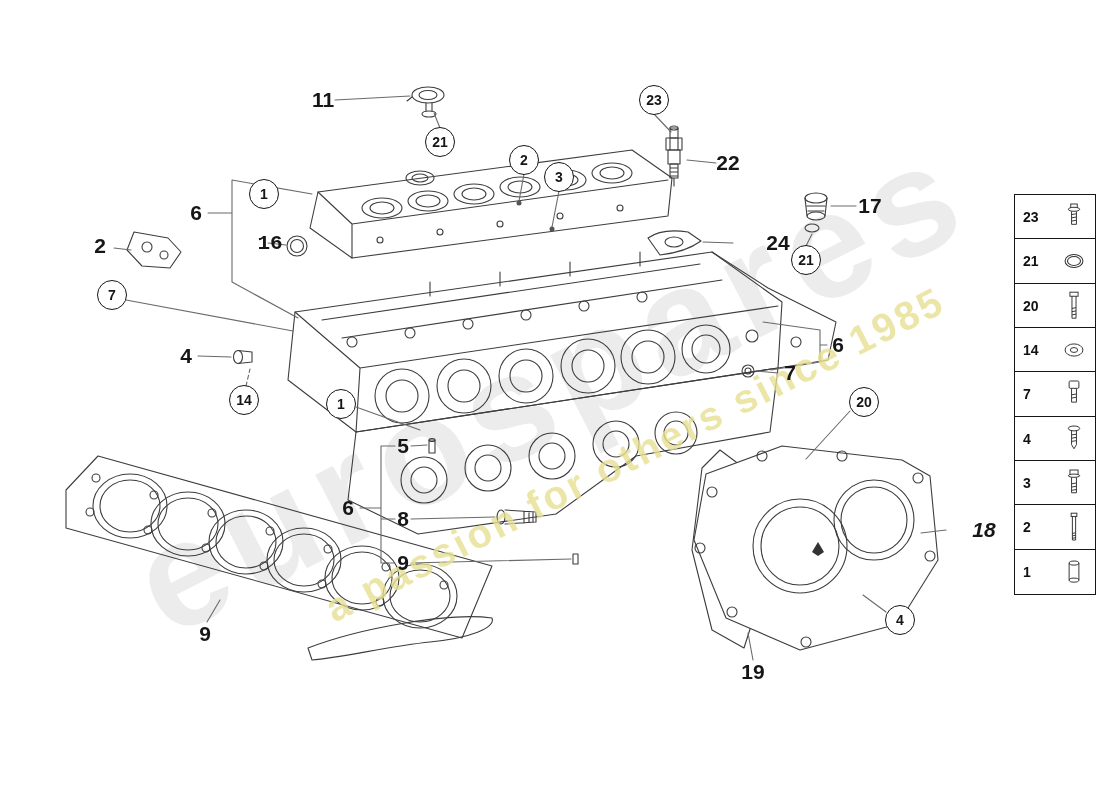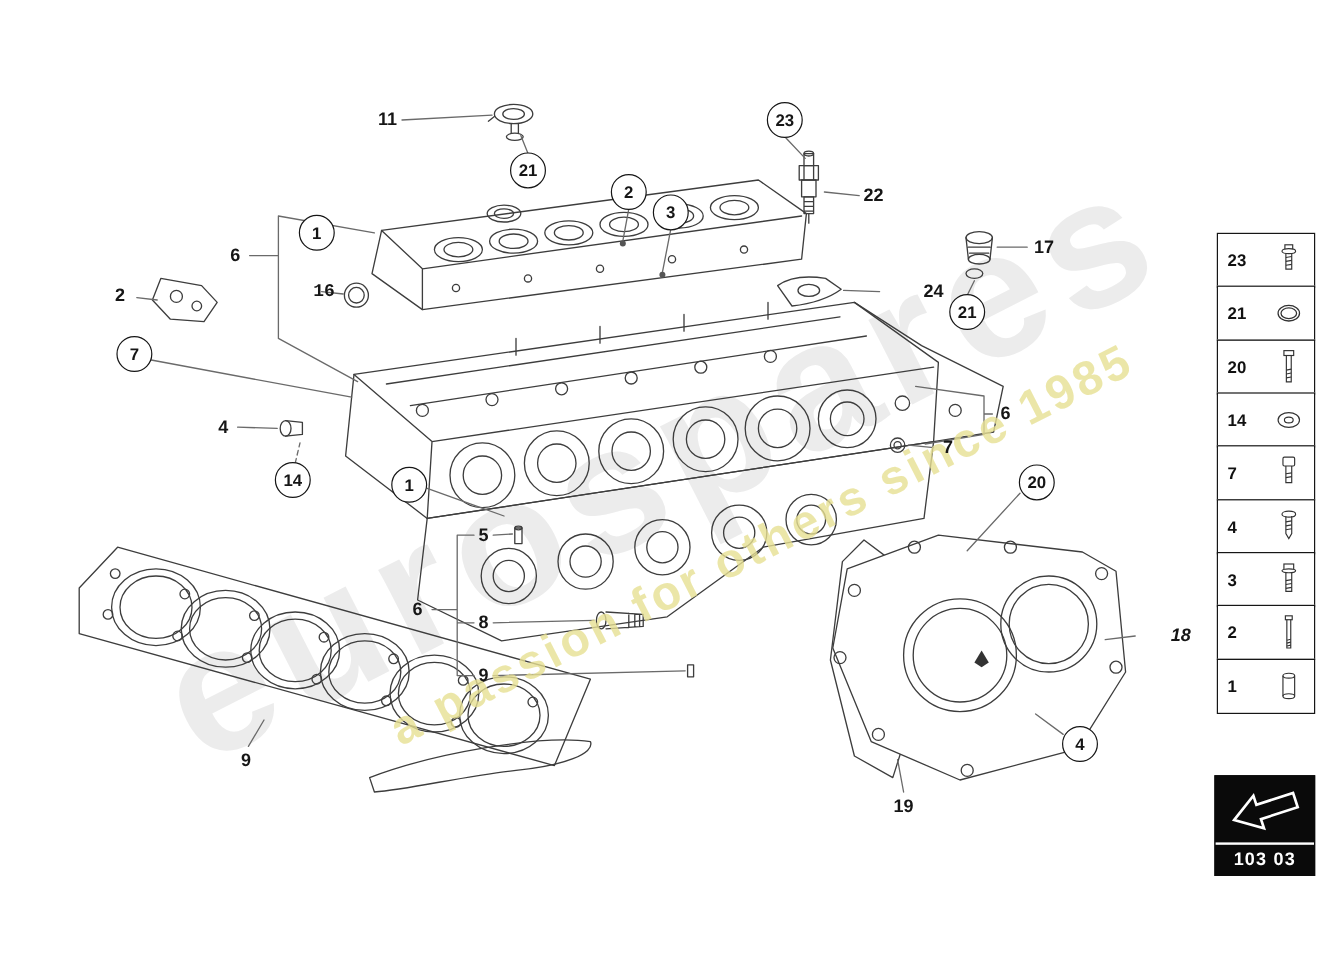--- a/index.html
+++ b/index.html
@@ -12,21 +12,21 @@
     font-size:150px; font-weight:700; letter-spacing:10px; color:#ececec;
     transform:rotate(-27deg); pointer-events:none; z-index:1; white-space:nowrap;
   }
   .watermark-tagline {
     position:absolute; left:60px; top:432px; width:1150px; text-align:center;
     font-size:40px; font-weight:700; letter-spacing:3px; color:#e7e093; opacity:.8;
     transform:rotate(-27deg); pointer-events:none; z-index:3; white-space:nowrap;
   }
   .art { position:absolute; left:0; top:0; z-index:2; }
   .callout { position:absolute; z-index:4; font-weight:bold; color:#161616; }
-  .callout.plain { font-size:15px; transform:translate(-50%,-50%); }
+  .callout.plain { font-size:21px; transform:translate(-50%,-50%); }
   .callout.circled {
     width:30px; height:30px; border:1.7px solid #161616; border-radius:50%;
     background:#fff; display:flex; align-items:center; justify-content:center;
     font-size:14px; box-sizing:border-box;
   }
   .legend { position:absolute; left:1014px; top:194px; z-index:5; }
   .legend-row {
     width:82px; height:46px; background:#fff; border:1.7px solid #161616;
     margin-top:-1.7px; display:flex; align-items:center; justify-content:space-between;
     padding:0 8px; box-sizing:border-box;
@@ -388,24 +388,14 @@
             <g stroke="#333" stroke-width="1.2" fill="none">
           <ellipse cx="16" cy="8" rx="6" ry="2.5"></ellipse>
               <path d="M10,8 L10,29 M22,8 L22,29"></path>
           <ellipse cx="16" cy="29" rx="6" ry="2.5"></ellipse>
             </g>
           </svg>
       </span>
     </div>
   </div>
 
-  <div class="code-box">
-    <div class="code-arrow">
-      <svg width="76" height="50" viewBox="0 0 84 56">
-        <g transform="rotate(-18 42 28)">
-          <path d="M12,28 L36,12 L36,21 L72,21 L72,35 L36,35 L36,44 Z" fill="#0a0a0a" stroke="#fff" stroke-width="2.5" stroke-linejoin="miter"></path>
-        </g>
-      </svg>
-    </div>
-    <div class="code-label">103 03</div>
-  </div>
 
 </div>
 
 </body></html>

